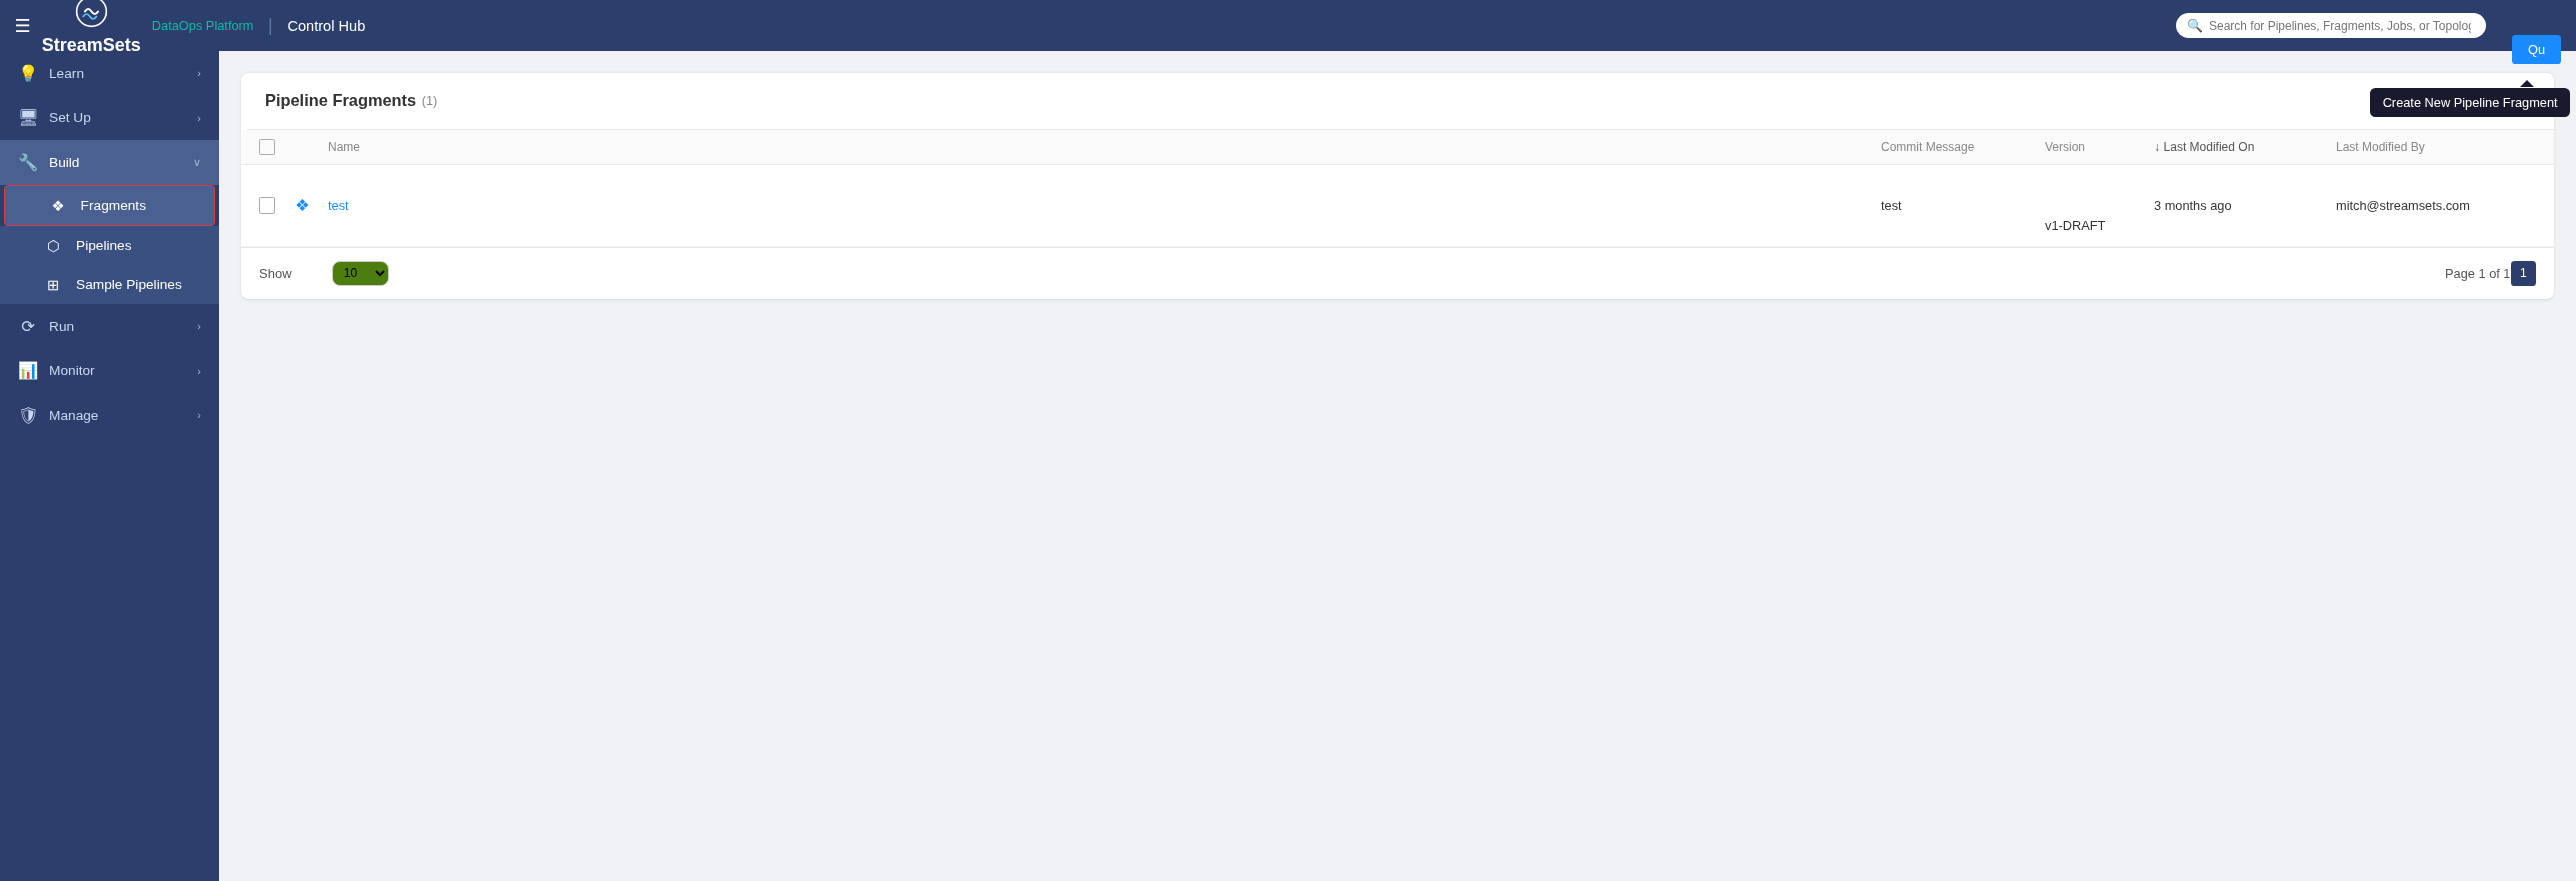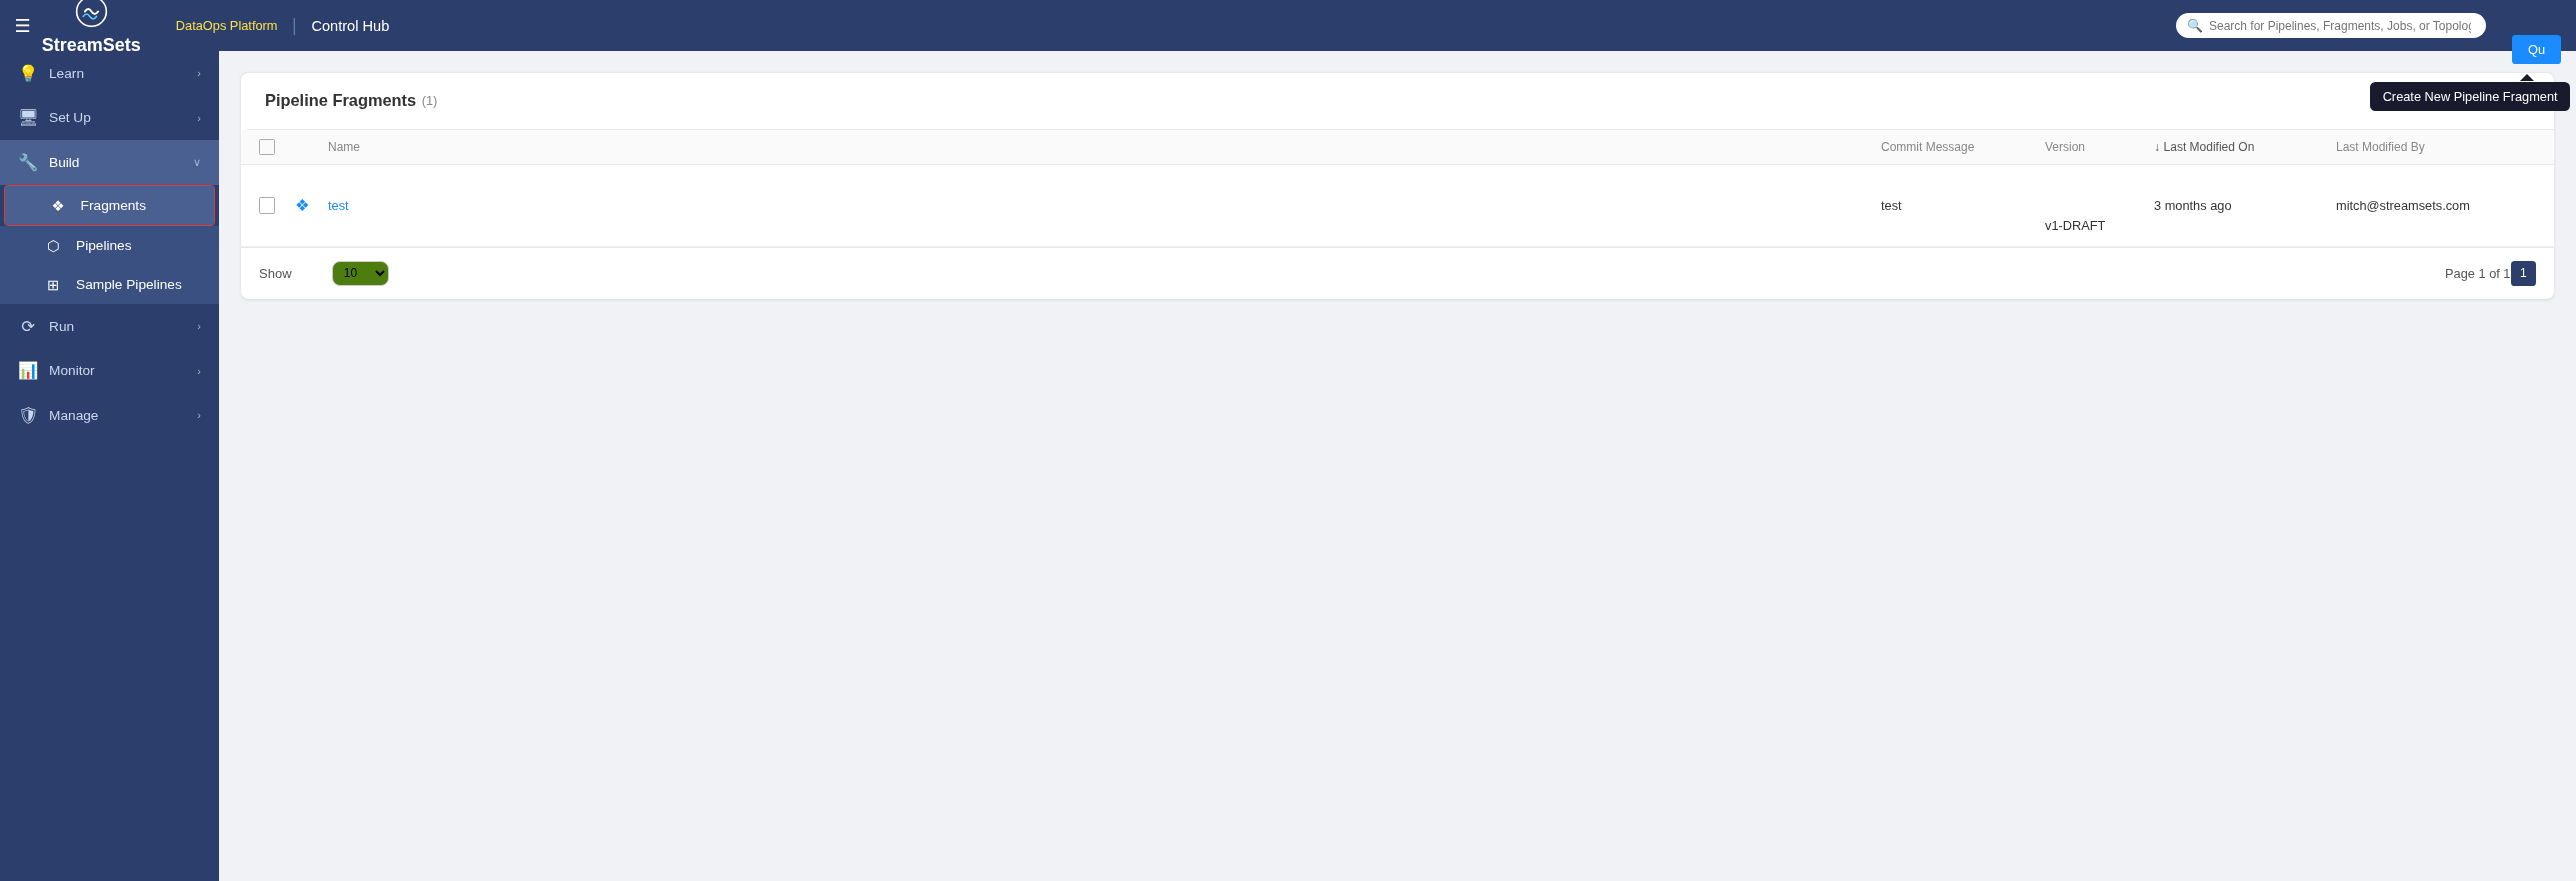--- a/index.html
+++ b/index.html
@@ -30,23 +30,22 @@
     .header-logo-text {
       color: white;
       font-size: 18px;
       font-weight: 600;
     }
     .logo-icon {
       width: 33px;
       height: 33px;
     }
     .header-platform {
-      color: #fde047;
-      font-size: 12.8px;
-      margin-left: 24px;
+      color: #14b8a6;
+      font-size: 12.8px;
     }
     .header-divider {
       color: #5a7aaa;
       font-size: 18px;
       margin: 0 3.6px;
     }
     .header-hub {
       color: white;
       font-size: 14.6px;
       font-weight: 500;
@@ -81,21 +80,21 @@
       background: #1a8cff;
       color: white;
       border: none;
       border-radius: 3.6px;
       padding: 7.3px 16.4px;
       font-size: 12.8px;
       cursor: pointer;
     }
     .tooltip-bubble {
       position: absolute;
-      top: 47px;
+      top: 53px;
       right: -9px;
       background: #1a1a2e;
       color: white;
       padding: 7.3px 12.8px;
       border-radius: 5.5px;
       font-size: 12.8px;
       white-space: nowrap;
       z-index: 200;
     }
     .tooltip-bubble::before {

